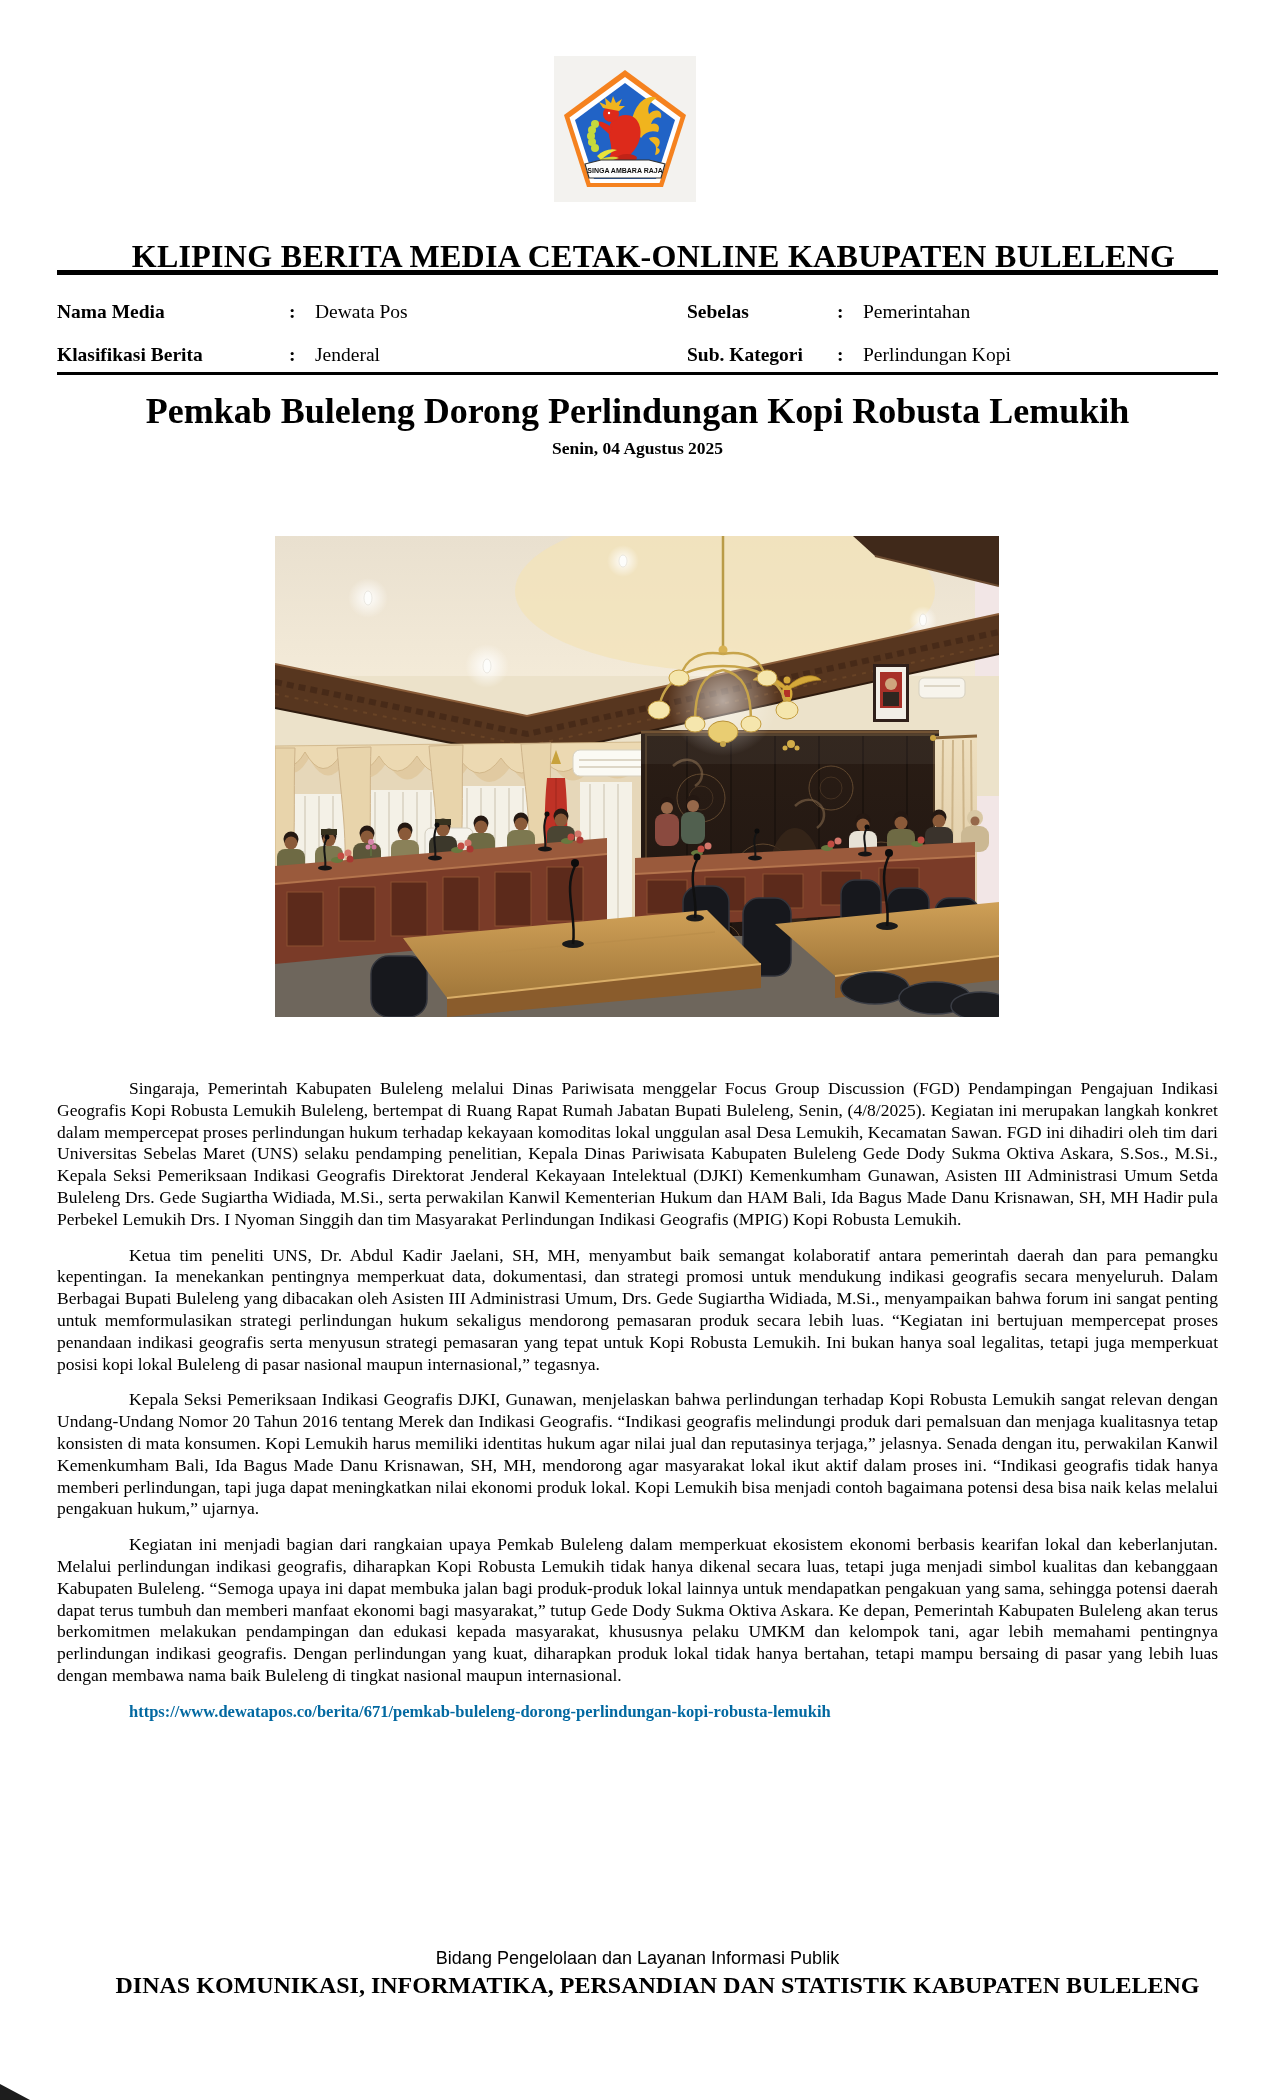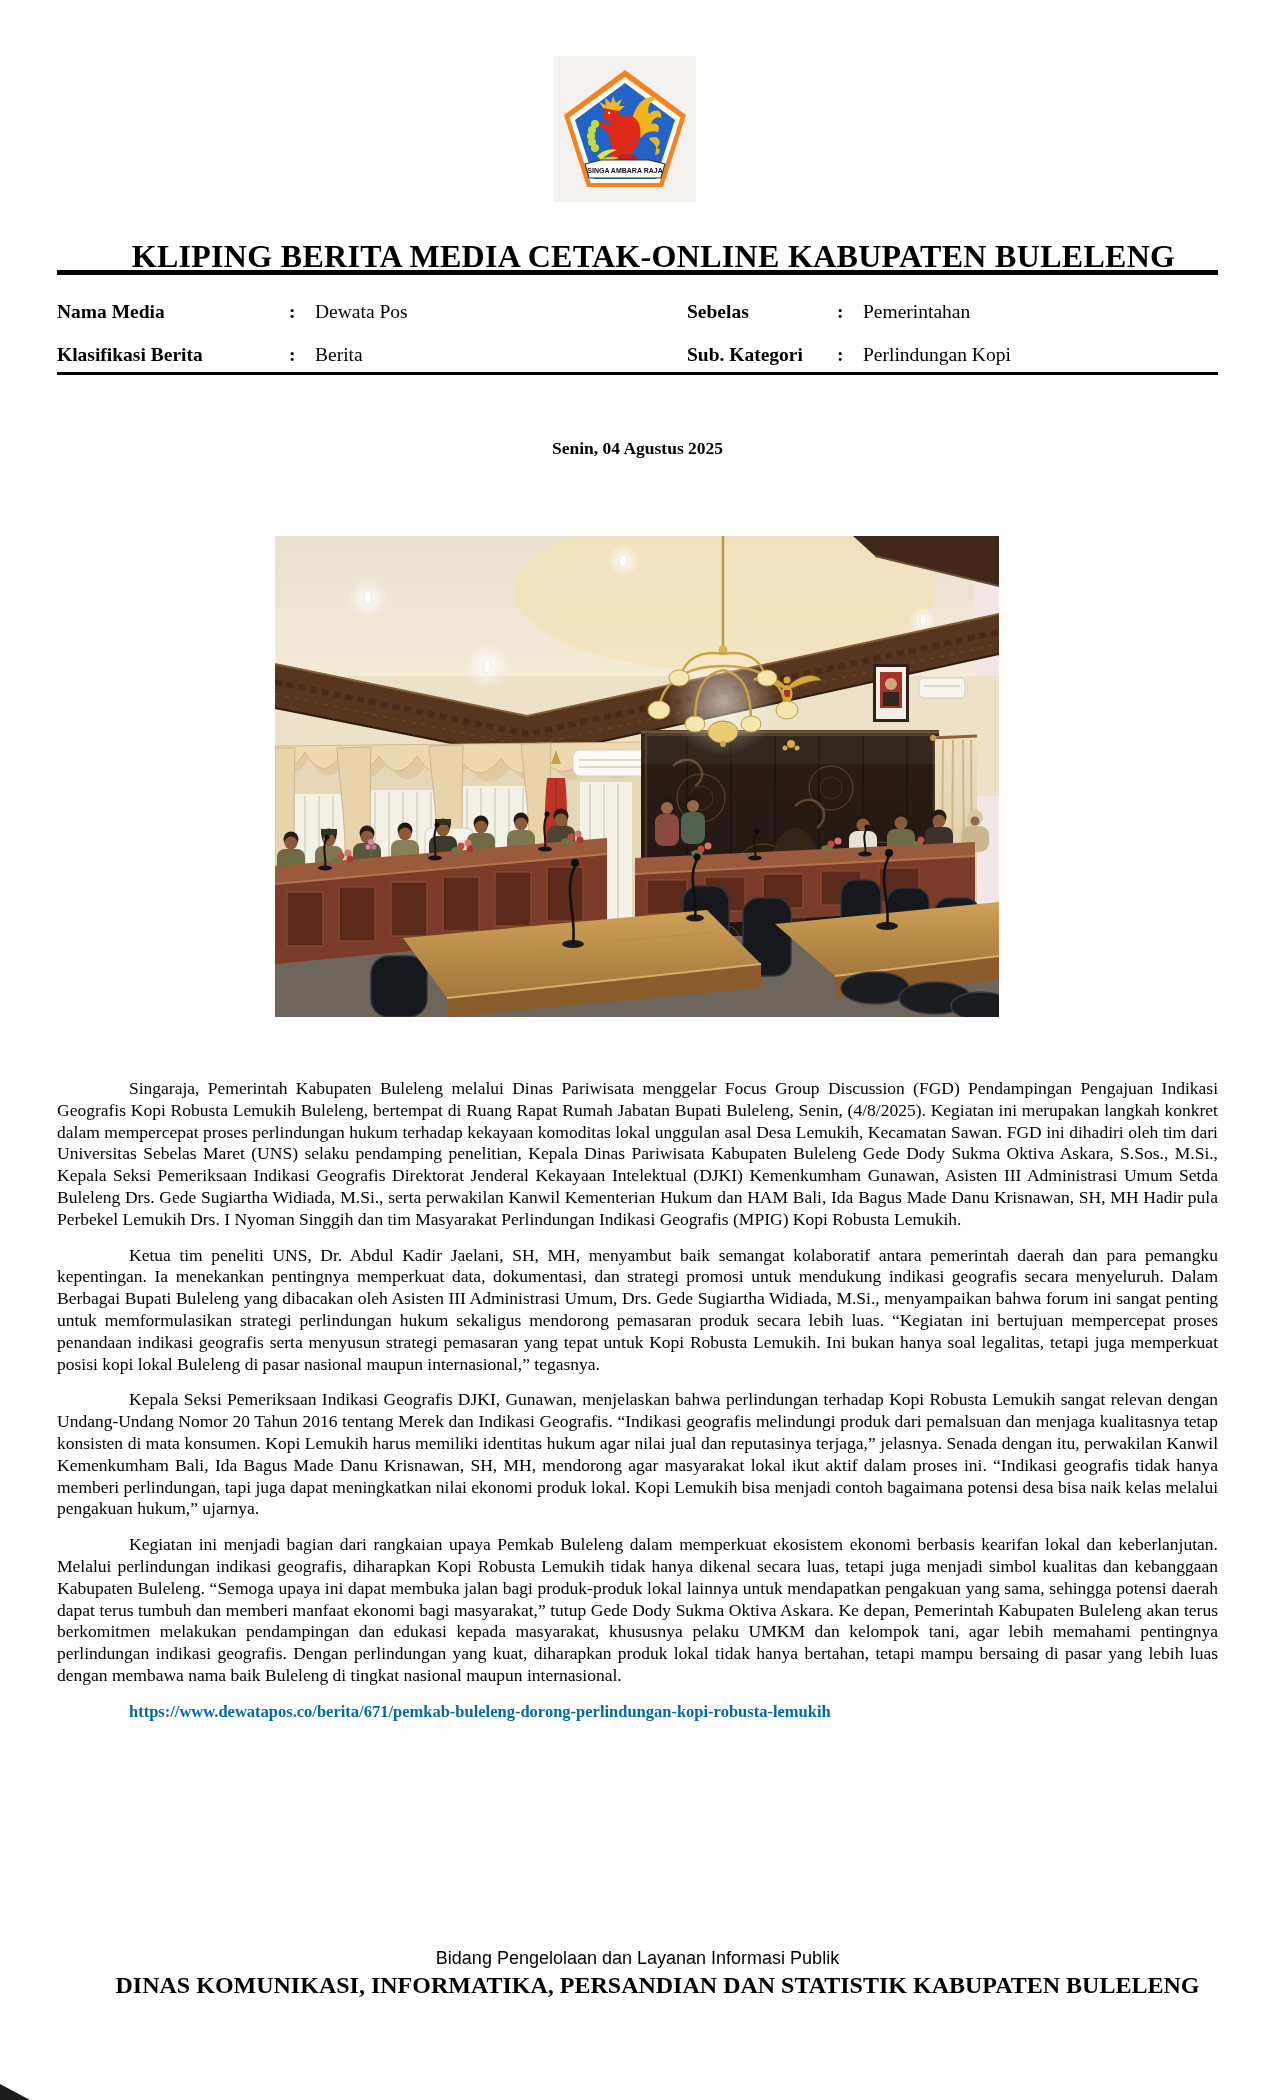--- a/index.html
+++ b/index.html
@@ -86,27 +86,28 @@
 
   <div class="meta">
     <span class="label">Nama Media</span>
     <span class="colon">:</span>
     <span class="value">Dewata Pos</span>
     <span class="label">Sebelas</span>
     <span class="colon">:</span>
     <span class="value">Pemerintahan</span>
     <span class="label">Klasifikasi Berita</span>
     <span class="colon">:</span>
-    <span class="value">Berita</span>
+    <span class="value">Jenderal</span>
     <span class="label">Sub. Kategori</span>
     <span class="colon">:</span>
     <span class="value">Perlindungan Kopi</span>
   </div>
   <div class="rule thin"></div>
 
+  <h2 class="article-title">Pemkab Buleleng Dorong Perlindungan Kopi Robusta Lemukih</h2>
   <div class="article-date">Senin, 04 Agustus 2025</div>
 
   <figure class="photo">
     <svg viewBox="0 0 724 481" preserveAspectRatio="none">
       <defs>
         <linearGradient id="ceil" x1="0" y1="0" x2="0" y2="1">
           <stop offset="0" stop-color="#e9e0cf"></stop>
             <stop offset="1" stop-color="#faf1de"></stop>
         </linearGradient>
         <radialGradient id="glowG">

